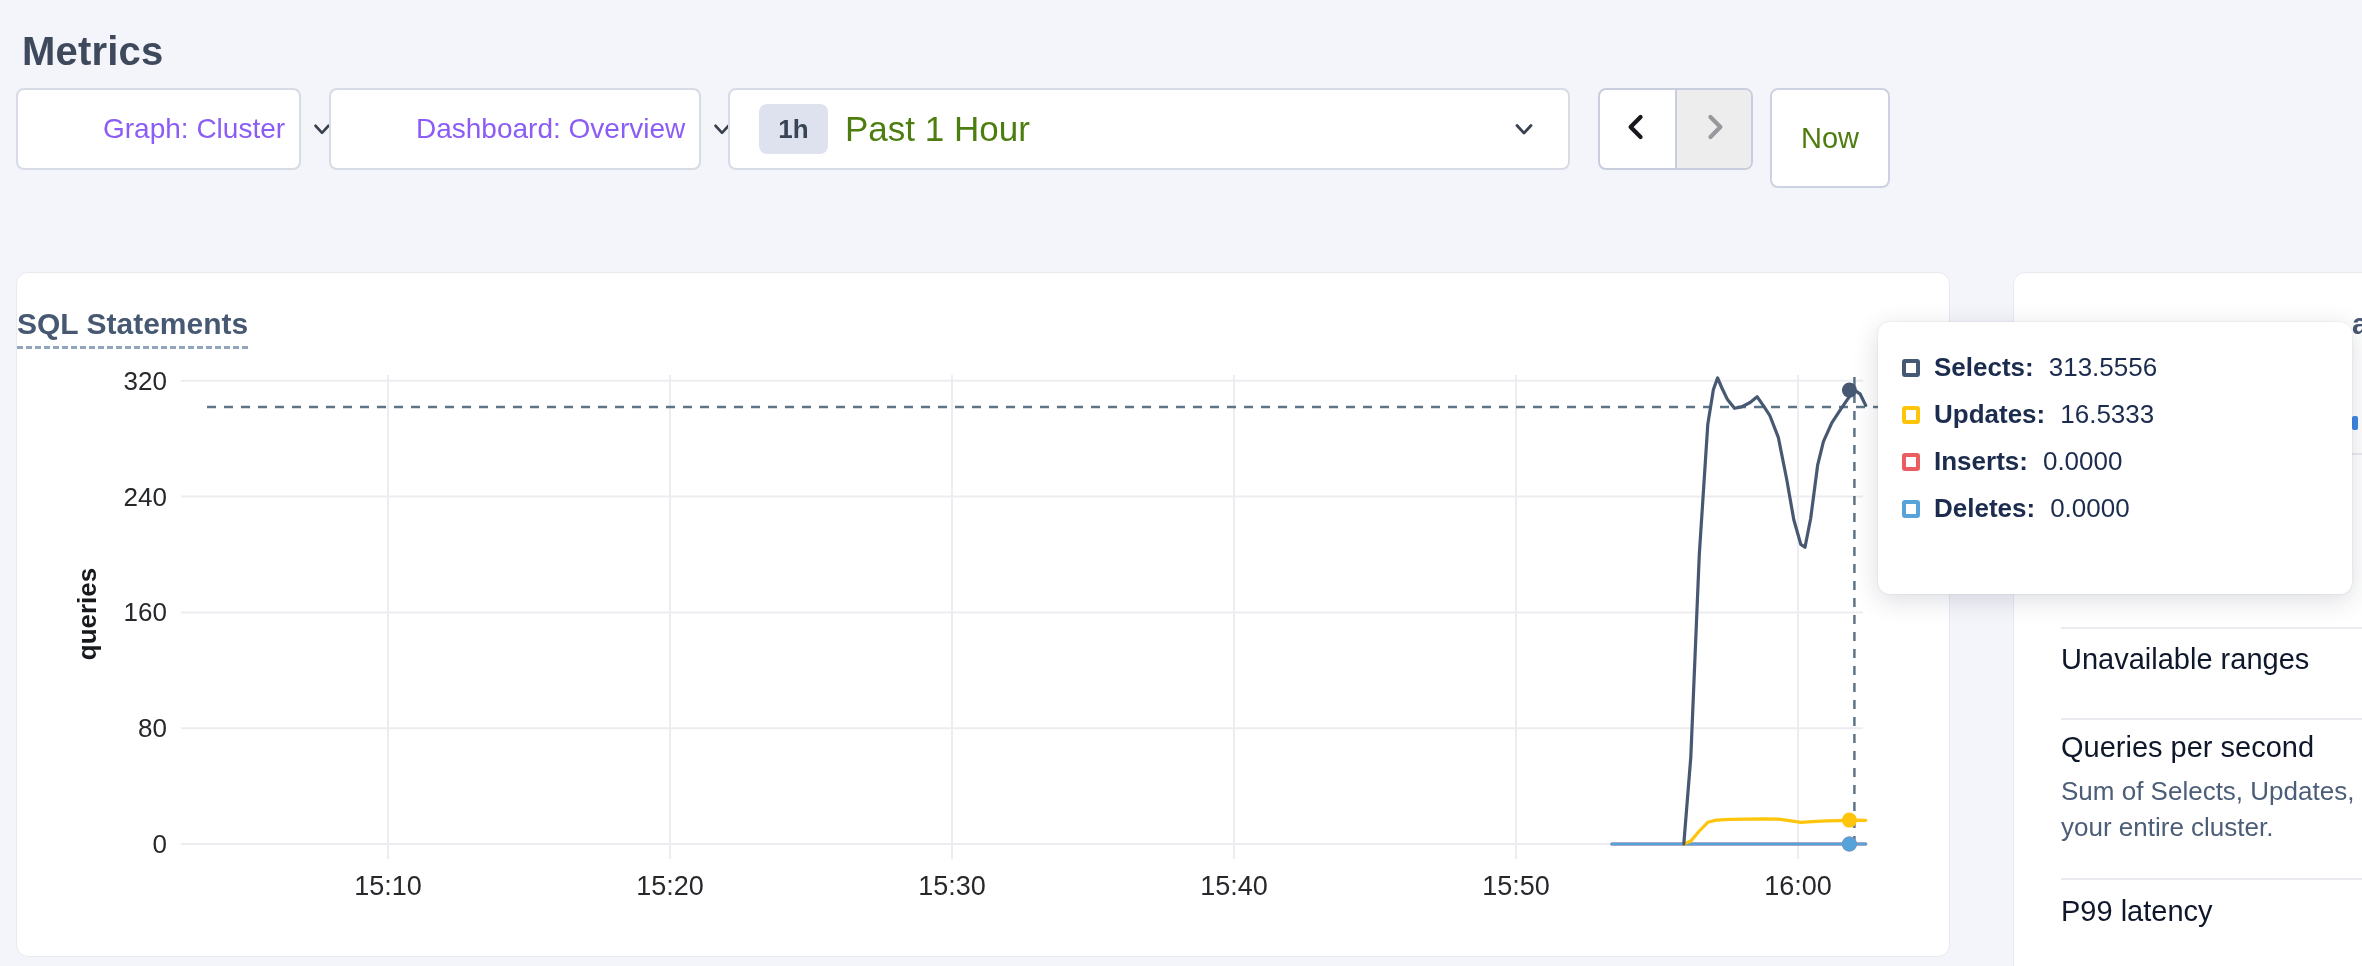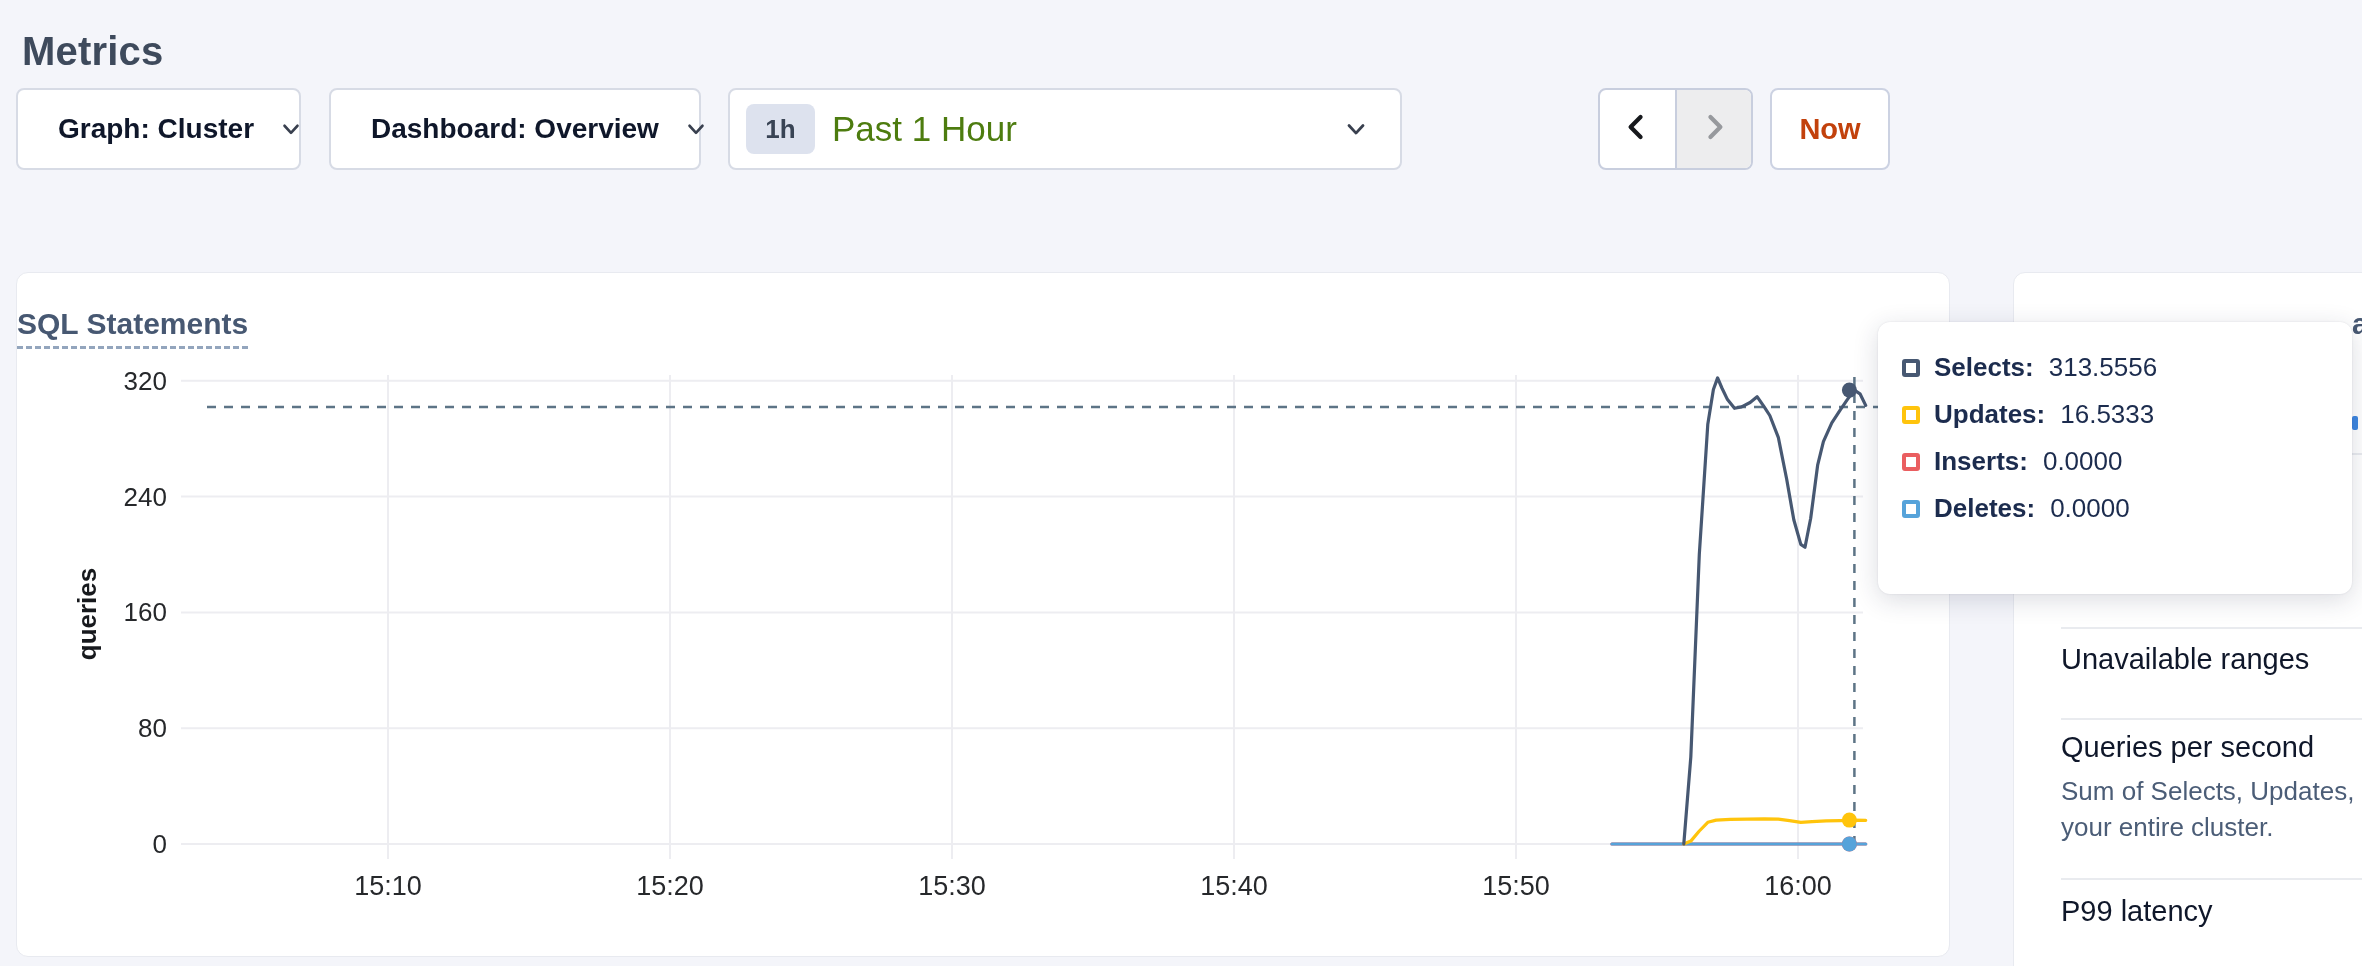--- a/index.html
+++ b/index.html
@@ -14,41 +14,41 @@
     position:absolute;left:22px;top:2px;
     font-size:40px;font-weight:700;color:#3e4a5c;letter-spacing:.2px;
   }
   
   .ctl{
     position:absolute;top:88px;height:82px;box-sizing:border-box;
     background:#fff;border:2px solid #d7dbe5;border-radius:8px;
     display:flex;align-items:center;cursor:pointer;
   }
   .dropdown{padding:0 28px 0 40px;justify-content:space-between;}
-  .dropdown .lbl{font-size:28px;font-weight:700;color:#0f172a;white-space:nowrap;}
+  .dropdown .lbl{font-size:28px;font-weight:400;color:#8b5cf6;white-space:nowrap;margin-left:45px;}
   .chev{display:inline-flex;margin-left:24px;flex:none;}
-  .timesel{left:728px;width:674px;padding:0 30px 0 16px;}
+  .timesel{left:728px;width:842px;padding:0 30px 0 29px;}
   .badge{
     background:#dde2ee;border-radius:8px;width:69px;height:50px;flex:none;
     display:flex;align-items:center;justify-content:center;
     font-size:26px;font-weight:700;color:#394455;
   }
   .timesel .lbl{font-size:35px;font-weight:400;color:#4d7c0f;margin-left:17px;white-space:nowrap;}
   .timesel .chev{margin-left:auto;}
   .arrowgroup{
     position:absolute;left:1598px;top:88px;width:155px;height:82px;box-sizing:border-box;
     border:2px solid #c8cede;border-radius:8px;overflow:hidden;display:flex;background:#fff;
   }
   .arrowbtn{flex:1;display:flex;align-items:center;justify-content:center;cursor:pointer;}
   .arrowbtn.disabled{background:#ededee;border-left:2px solid #c8cede;cursor:default;}
   .nowbtn{
-    position:absolute;left:1770px;top:88px;width:120px;height:82px;box-sizing:border-box;
+    position:absolute;left:1770px;top:88px;width:120px;height:100px;box-sizing:border-box;
     background:#fff;border:2px solid #ccd2e2;border-radius:8px;
     display:flex;align-items:center;justify-content:center;
-    font-size:29px;font-weight:700;color:#c2410c;cursor:default;
+    font-size:29px;font-weight:400;color:#4d7c0f;cursor:default;
   }
   
   .card{
     position:absolute;background:#fff;border:1px solid #e8eaf0;border-radius:12px;
     box-sizing:border-box;
   }
   .main-card{left:16px;top:272px;width:1934px;height:685px;}
   .side-card{left:2013px;top:272px;width:540px;height:760px;}
   .chart-title-wrap{position:absolute;top:34px;left:0;right:0;text-align:left;}
   .chart-title{

